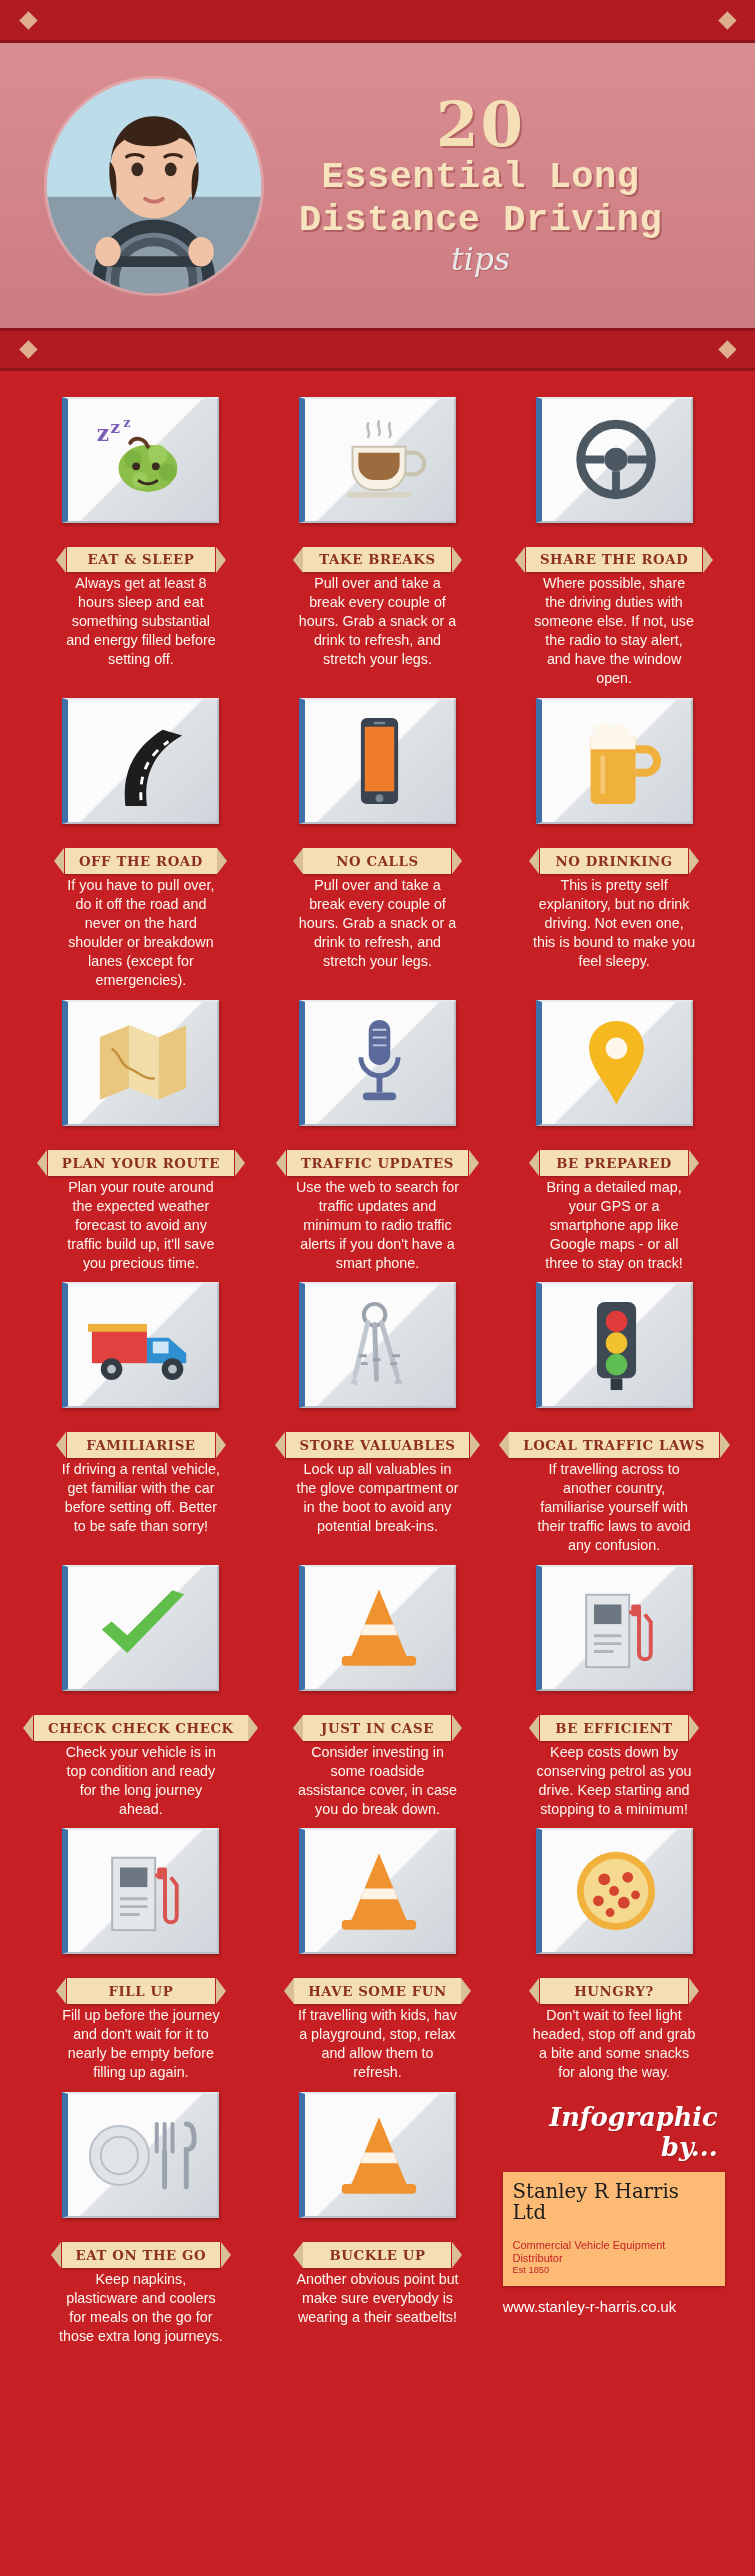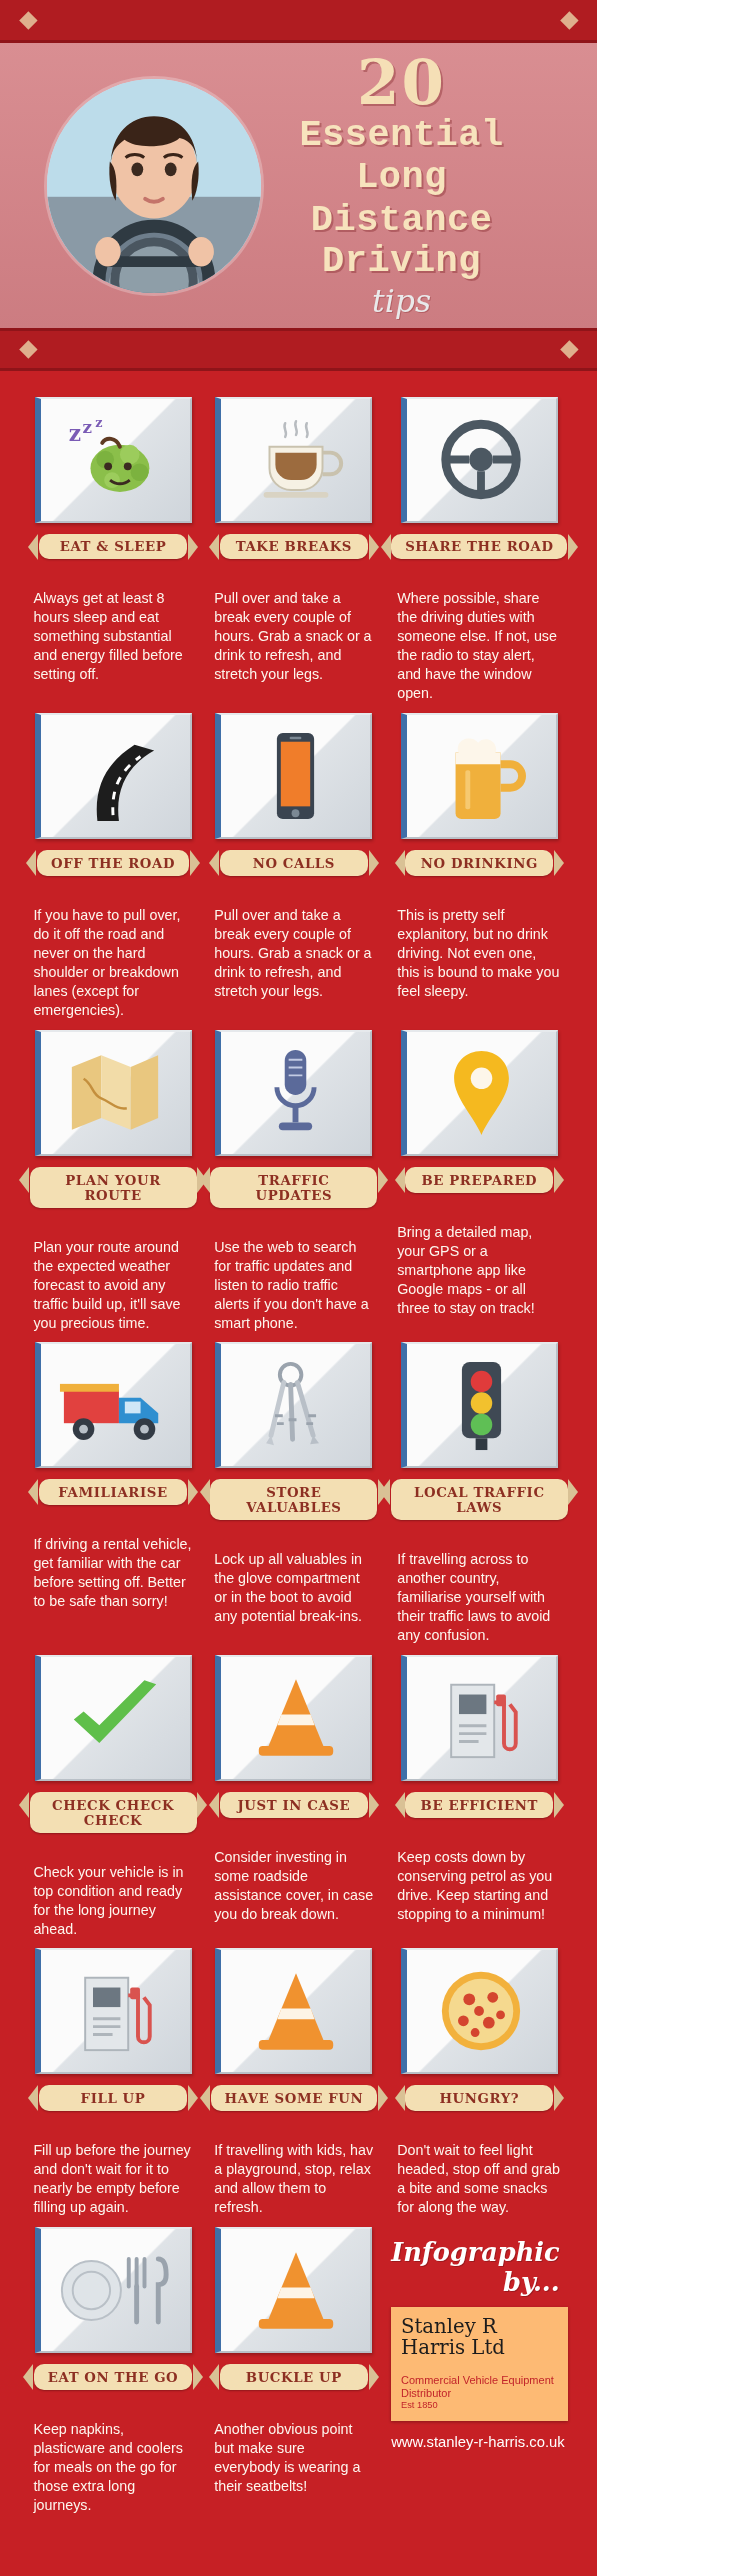--- a/index.html
+++ b/index.html
@@ -2,21 +2,21 @@
 <html><head>
 <meta charset="utf-8">
 <style>
   * { box-sizing: border-box; margin: 0; padding: 0; }
   body {
     width: 755px;
     background: #ffffff;
     font-family: "Liberation Sans", sans-serif;
   }
   .infographic {
-    width: 597px;
+    width: 755px;
     min-height: 2576px;
     background: #c62025;
     position: relative;
     overflow: hidden;
   }
   
   .top-bar {
     height: 43px;
     background: #b01c21;
     border-bottom: 3px solid #8f1419;
@@ -109,50 +109,49 @@
     border-right: 2px solid #b9c0c7;
     border-top: 2px solid #e6e9ec;
     border-bottom: 2px solid #b9c0c7;
     position: relative;
     display: flex;
     align-items: center;
     justify-content: center;
     box-shadow: 1px 2px 3px rgba(0,0,0,.25);
   }
   .ribbon {
-    margin-top: 11px;
+    margin-top: 24px;
     position: relative;
     background: #f3dfb3;
     color: #8d2f22;
     font-family: "DejaVu Serif", serif;
     font-weight: bold;
     font-size: 13.3px;
     letter-spacing: 0.6px;
     padding: 5.9px 13.8px 4.9px 13.8px;
     text-align: center;
     min-width: 148px;
     box-shadow: 0 1px 2px rgba(0,0,0,.28);
-    border-radius: 10px;
   }
   .ribbon:before, .ribbon:after {
     content:"";
     position: absolute;
     top: 0;
     width: 0; height: 0;
     border-top: 13.8px solid transparent;
     border-bottom: 13.8px solid transparent;
   }
   .ribbon:before { left: -10.8px; border-right: 10.8px solid #d9c195; }
   .ribbon:after  { right: -10.8px; border-left: 10.8px solid #d9c195; }
   .desc {
     color: #fdf6ee;
     font-size: 14.3px;
     line-height: 1.33;
-    text-align: left;
-    margin-top: 30px;
+    text-align: center;
+    margin-top: 2px;
     padding: 0 3.9px;
     max-width: 172px;
   }
   
   .footer-cell {
     display: flex;
     flex-direction: column;
     justify-content: flex-start;
     align-items: center;
     padding-top: 9.8px;
@@ -351,21 +350,21 @@
       <div class="icon-box">
         <svg width="69" height="94" viewBox="0 0 70 96">
           <rect x="24" y="4" width="22" height="46" rx="11" fill="#5b6a9a"></rect>
           <path d="M16 42a19 19 0 0 0 38 0" fill="none" stroke="#5b6a9a" stroke-width="5"></path>
           <rect x="32" y="62" width="6" height="16" fill="#5b6a9a"></rect>
           <rect x="18" y="78" width="34" height="8" rx="4" fill="#5b6a9a"></rect>
           <path d="M28 14h14M28 22h14M28 30h14" stroke="#c3cbe4" stroke-width="2"></path>
         </svg>
       </div>
       <div class="ribbon">TRAFFIC UPDATES</div>
-      <div class="desc">Use the web to search for traffic updates and listen to radio traffic alerts if you don't have a smart phone.</div>
+      <div class="desc">Use the web to search for traffic updates and minimum to radio traffic alerts if you don't have a smart phone.</div>
     </div>
 
     <div class="cell">
       <div class="icon-box">
         <svg width="71" height="92" viewBox="0 0 72 94">
           <path d="M36 4C20 4 8 16 8 32c0 20 22 42 28 58 6-16 28-38 28-58C64 16 52 4 36 4z" fill="#f5b91f"></path>
           <circle cx="36" cy="32" r="11" fill="#fdf6ea"></circle>
         </svg>
       </div>
       <div class="ribbon">BE PREPARED</div>

